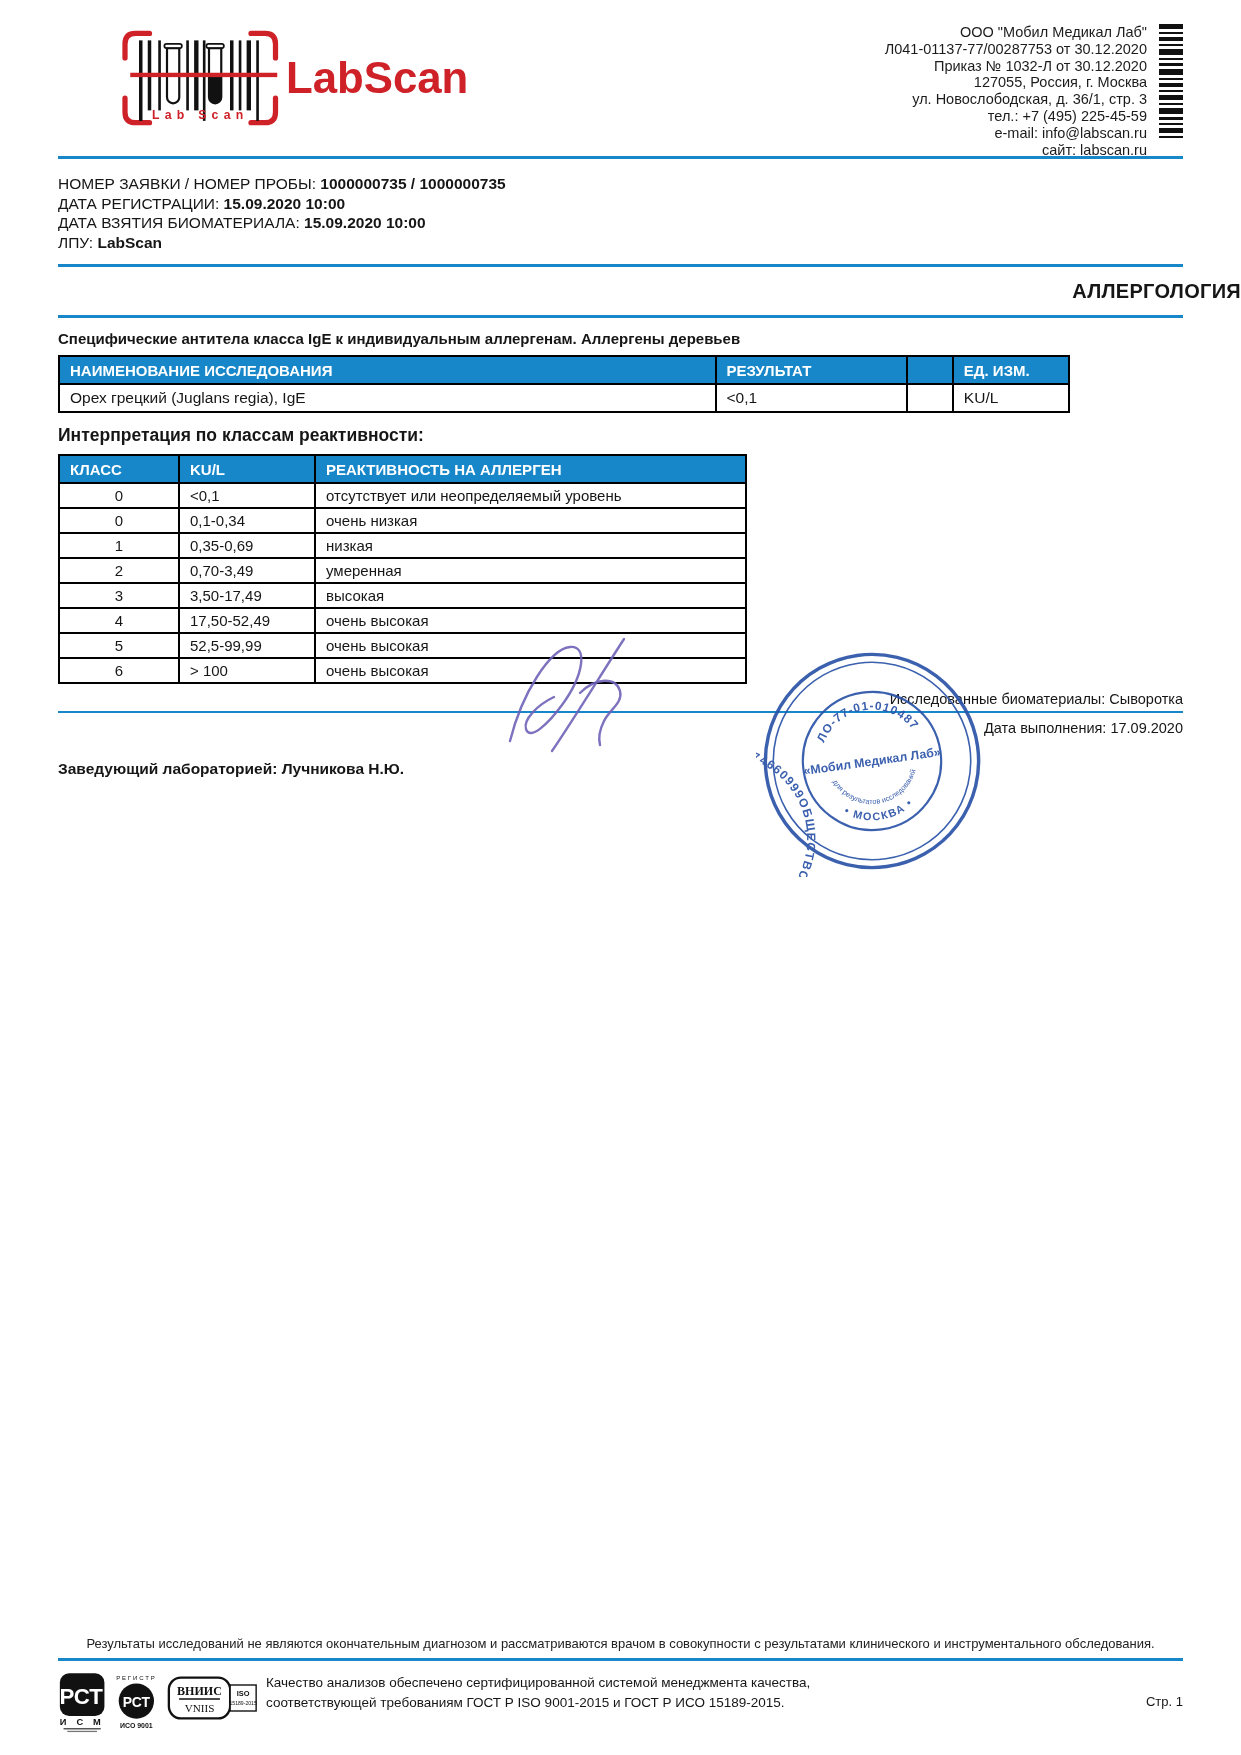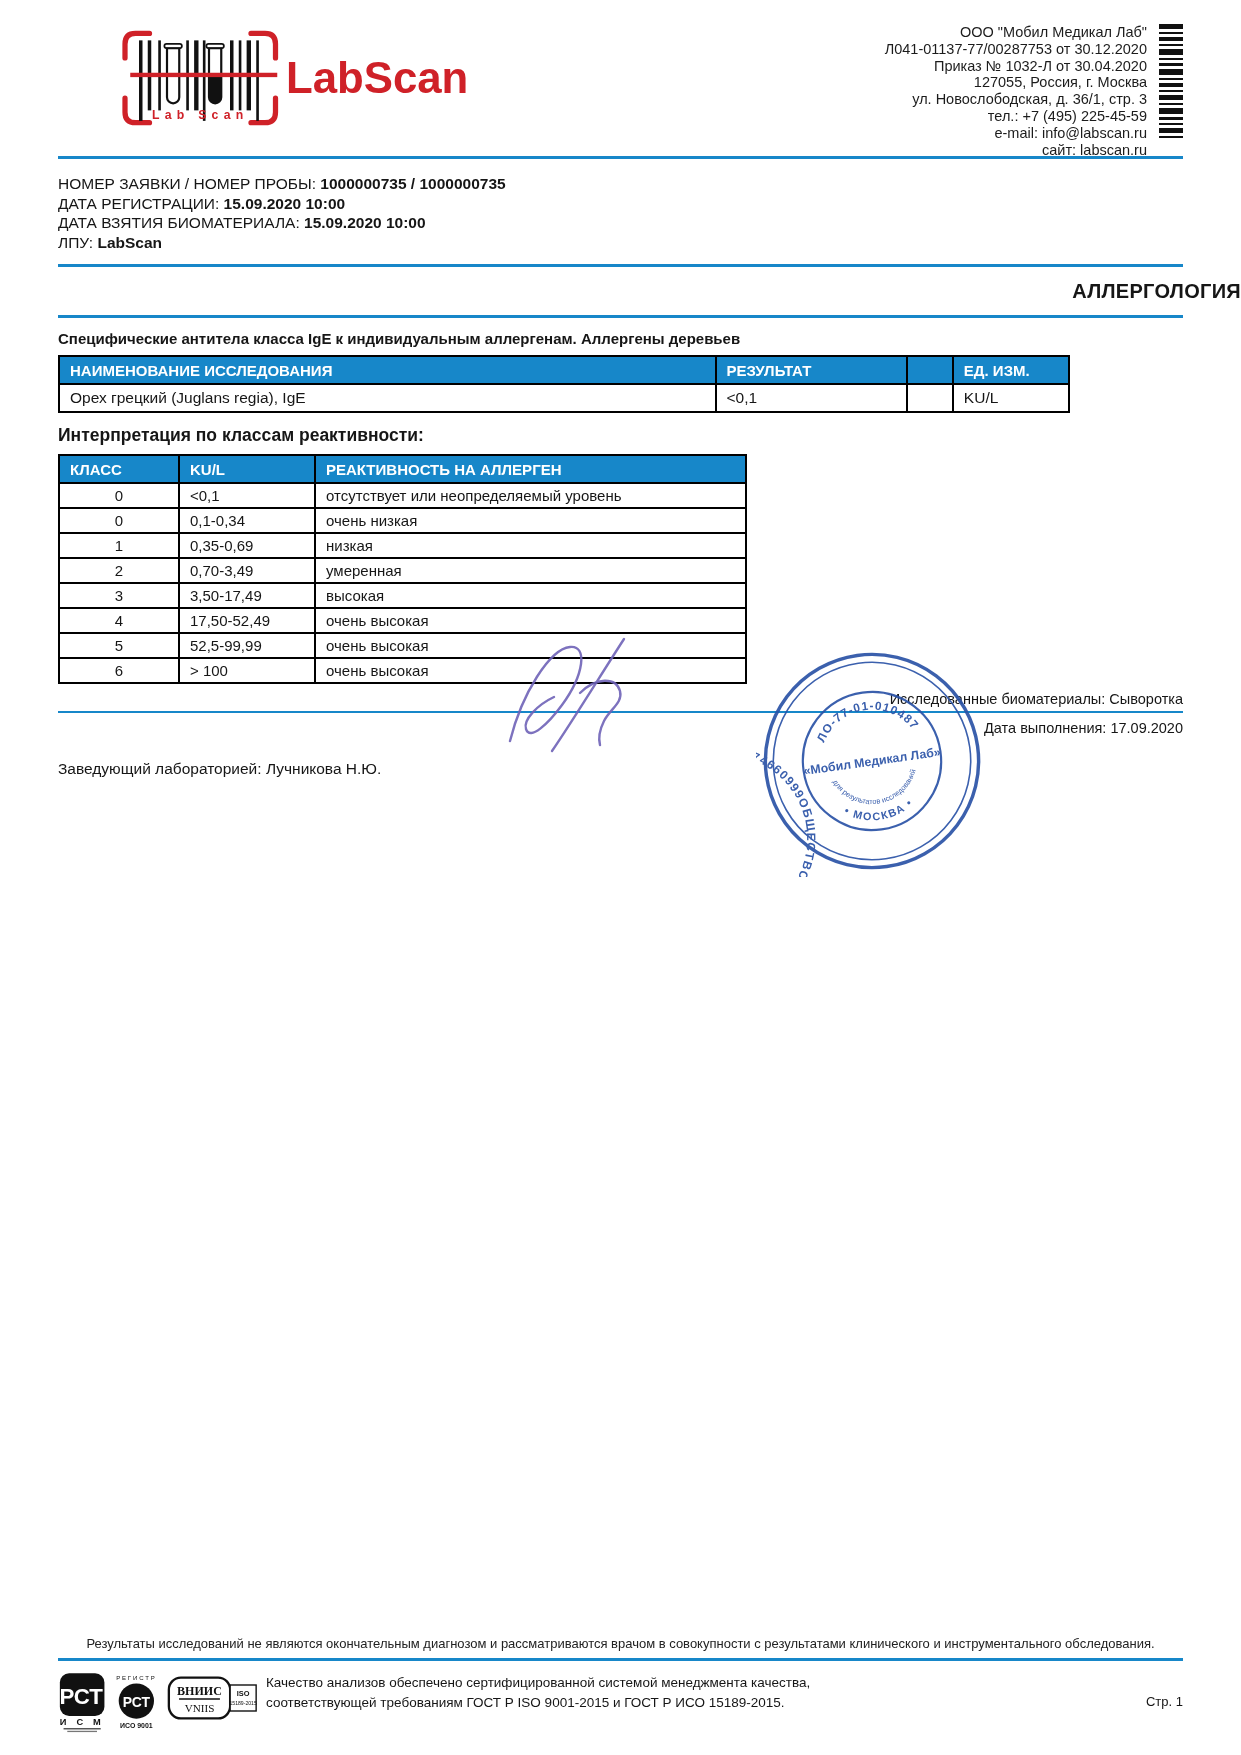--- a/index.html
+++ b/index.html
@@ -34,21 +34,21 @@
   .results col.c1{width:65%}.results col.c2{width:19%}.results col.c3{width:4.5%}.results col.c4{width:11.5%}
 
   .interp-title{font-size:17.5px;font-weight:bold;margin:12px 58px 8px 58px;}
   .interp{width:687px;font-size:15px;}
   .interp td{height:21px;}
   .interp col.c1{width:120px}.interp col.c2{width:136px}.interp col.c3{width:431px}
   .interp td.center{text-align:center;}
 
   .right-note{text-align:right;margin:7px 58px 4px 58px;font-size:14.5px;}
   .mid-rule{margin-top:2px;}
-  .labhead{margin:24px 58px 0 58px;font-size:15.5px;}
+  .labhead{margin:24px 58px 0 58px;font-size:15.5px;font-weight:bold;}
 
   .signature{position:absolute;left:492px;top:633px;}
   .stamp{position:absolute;left:756px;top:645px;opacity:.92;}
 
   
   .footer{position:absolute;left:0;top:1636px;width:100%;}
   .disclaimer{margin:0 58px 7px 58px;text-align:center;font-size:13px;color:#222;}
   .footer-row{display:flex;margin:8px 58px 0 58px;align-items:flex-start;}
   .badges{display:flex;gap:9px;width:200px;flex:0 0 auto;align-items:flex-start;}
   .quality{font-size:13.5px;line-height:20px;margin-left:8px;padding-top:4px;}
@@ -96,21 +96,21 @@
         <text x="94" y="106" text-anchor="middle" font-size="14" font-weight="bold" letter-spacing="6" fill="#cf2128">Lab Scan</text>
 
         <text x="192" y="76" font-size="50" font-weight="bold" fill="#cf2128">LabScan</text>
       </svg>
     </div>
 
     <div class="company">
       <div class="company-lines">
         <div>ООО "Мобил Медикал Лаб"</div>
         <div>Л041-01137-77/00287753 от 30.12.2020</div>
-        <div>Приказ № 1032-Л от 30.04.2020</div>
+        <div>Приказ № 1032-Л от 30.12.2020</div>
         <div>127055, Россия, г. Москва</div>
         <div>ул. Новослободская, д. 36/1, стр. 3</div>
         <div>тел.: +7 (495) 225-45-59</div>
         <div>e-mail: info@labscan.ru</div>
         <div>сайт: labscan.ru</div>
       </div>
       <svg width="24" height="114" viewBox="0 0 24 114">
         <g fill="#111">
           <rect x="0" y="0" width="24" height="5"></rect>
           <rect x="0" y="8" width="24" height="2"></rect>

